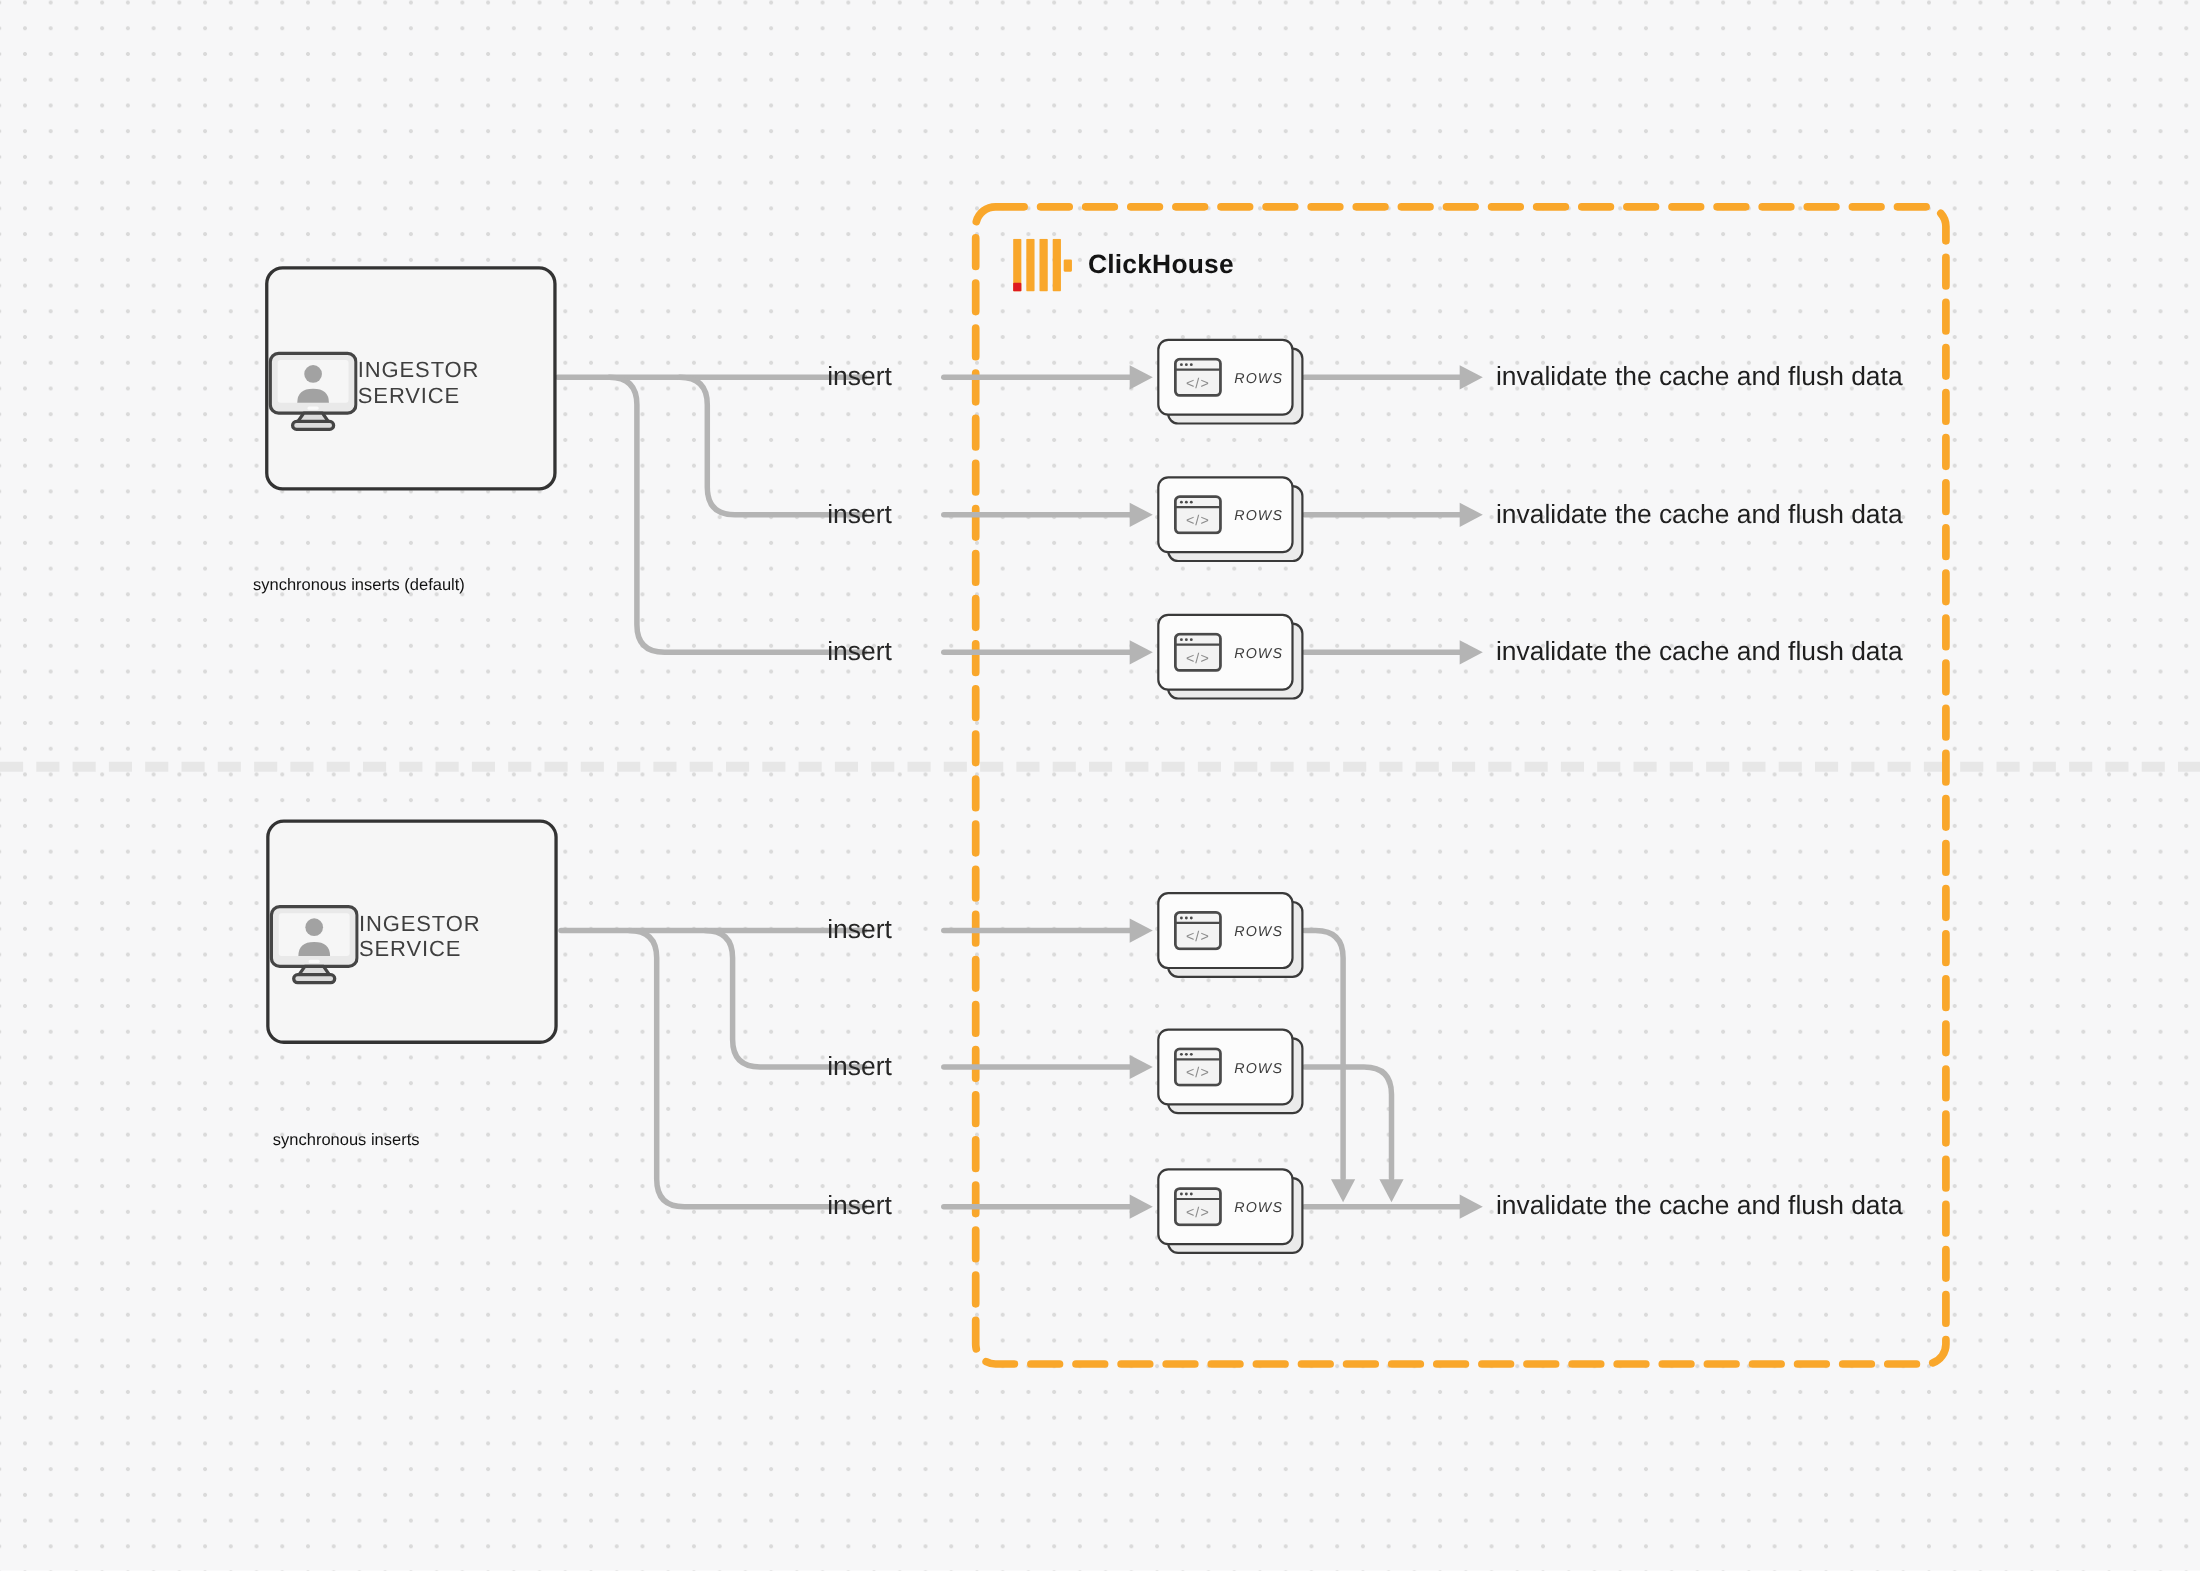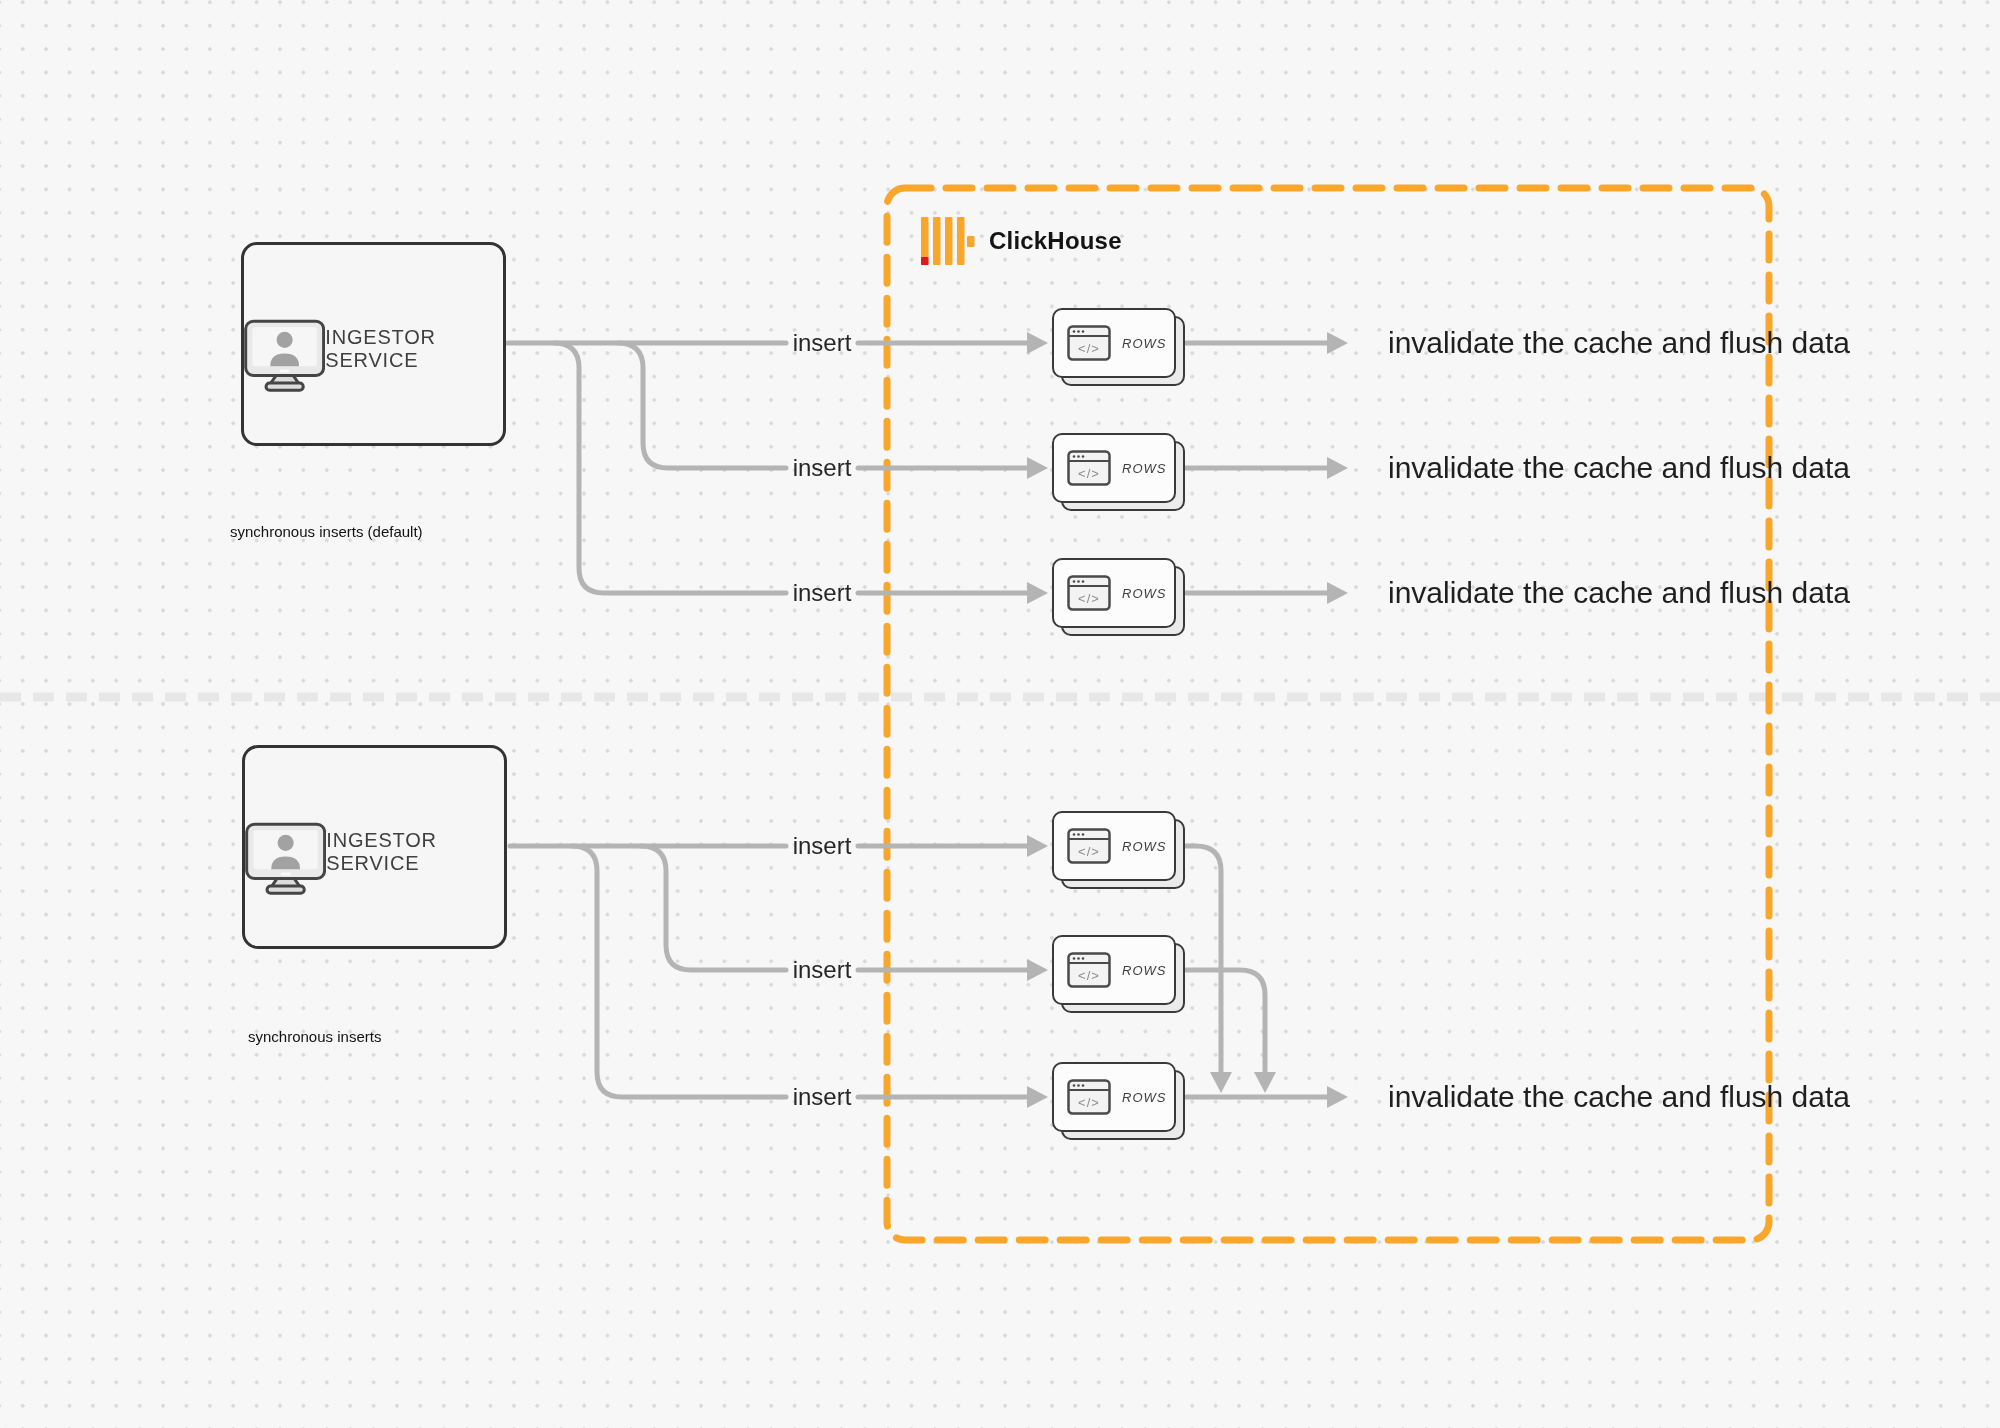--- a/index.html
+++ b/index.html
@@ -17,23 +17,23 @@
   .ingestor-box{
     position:absolute;width:265px;height:204px;box-sizing:border-box;
     background:#f6f6f6;border:3.5px solid #333333;border-radius:16px;
     display:flex;flex-direction:row;align-items:center;
   }
   .ingestor-box .monitor{margin-top:24px;}
   .ingestor-label{margin-top:9px;font-size:20px;letter-spacing:0.8px;color:#3f3f3f;}
 
   .caption{position:absolute;font-weight:normal;font-size:15px;color:#121212;line-height:30px;}
 
-  .insert-label{position:absolute;left:752px;width:140px;text-align:center;
+  .insert-label{position:absolute;left:752px;width:140px;text-align:left;
     font-size:24px;color:#262626;line-height:30px;}
-  .result-label{position:absolute;left:1388px;font-size:30px;color:#1f1f1f;line-height:32px;}
+  .result-label{position:absolute;left:1360px;font-size:24px;color:#1f1f1f;line-height:32px;}
 
   .node-card{position:absolute;width:132px;height:78px;}
   .node-back{position:absolute;left:9px;top:8px;width:124px;height:70px;box-sizing:border-box;
     background:#ebebeb;border:2.5px solid #3a3a3a;border-radius:10px;}
   .node-front{position:absolute;left:0;top:0;width:124px;height:70px;box-sizing:border-box;
     background:#fcfcfc;border:2.5px solid #3a3a3a;border-radius:10px;
     display:flex;align-items:center;padding-left:13px;gap:11px;}
   .rows-label{font-style:italic;font-size:13px;letter-spacing:1px;color:#3d3d3d;}
 
   .ch-header{position:absolute;left:921px;top:217px;display:flex;align-items:center;text-decoration:underline;}

